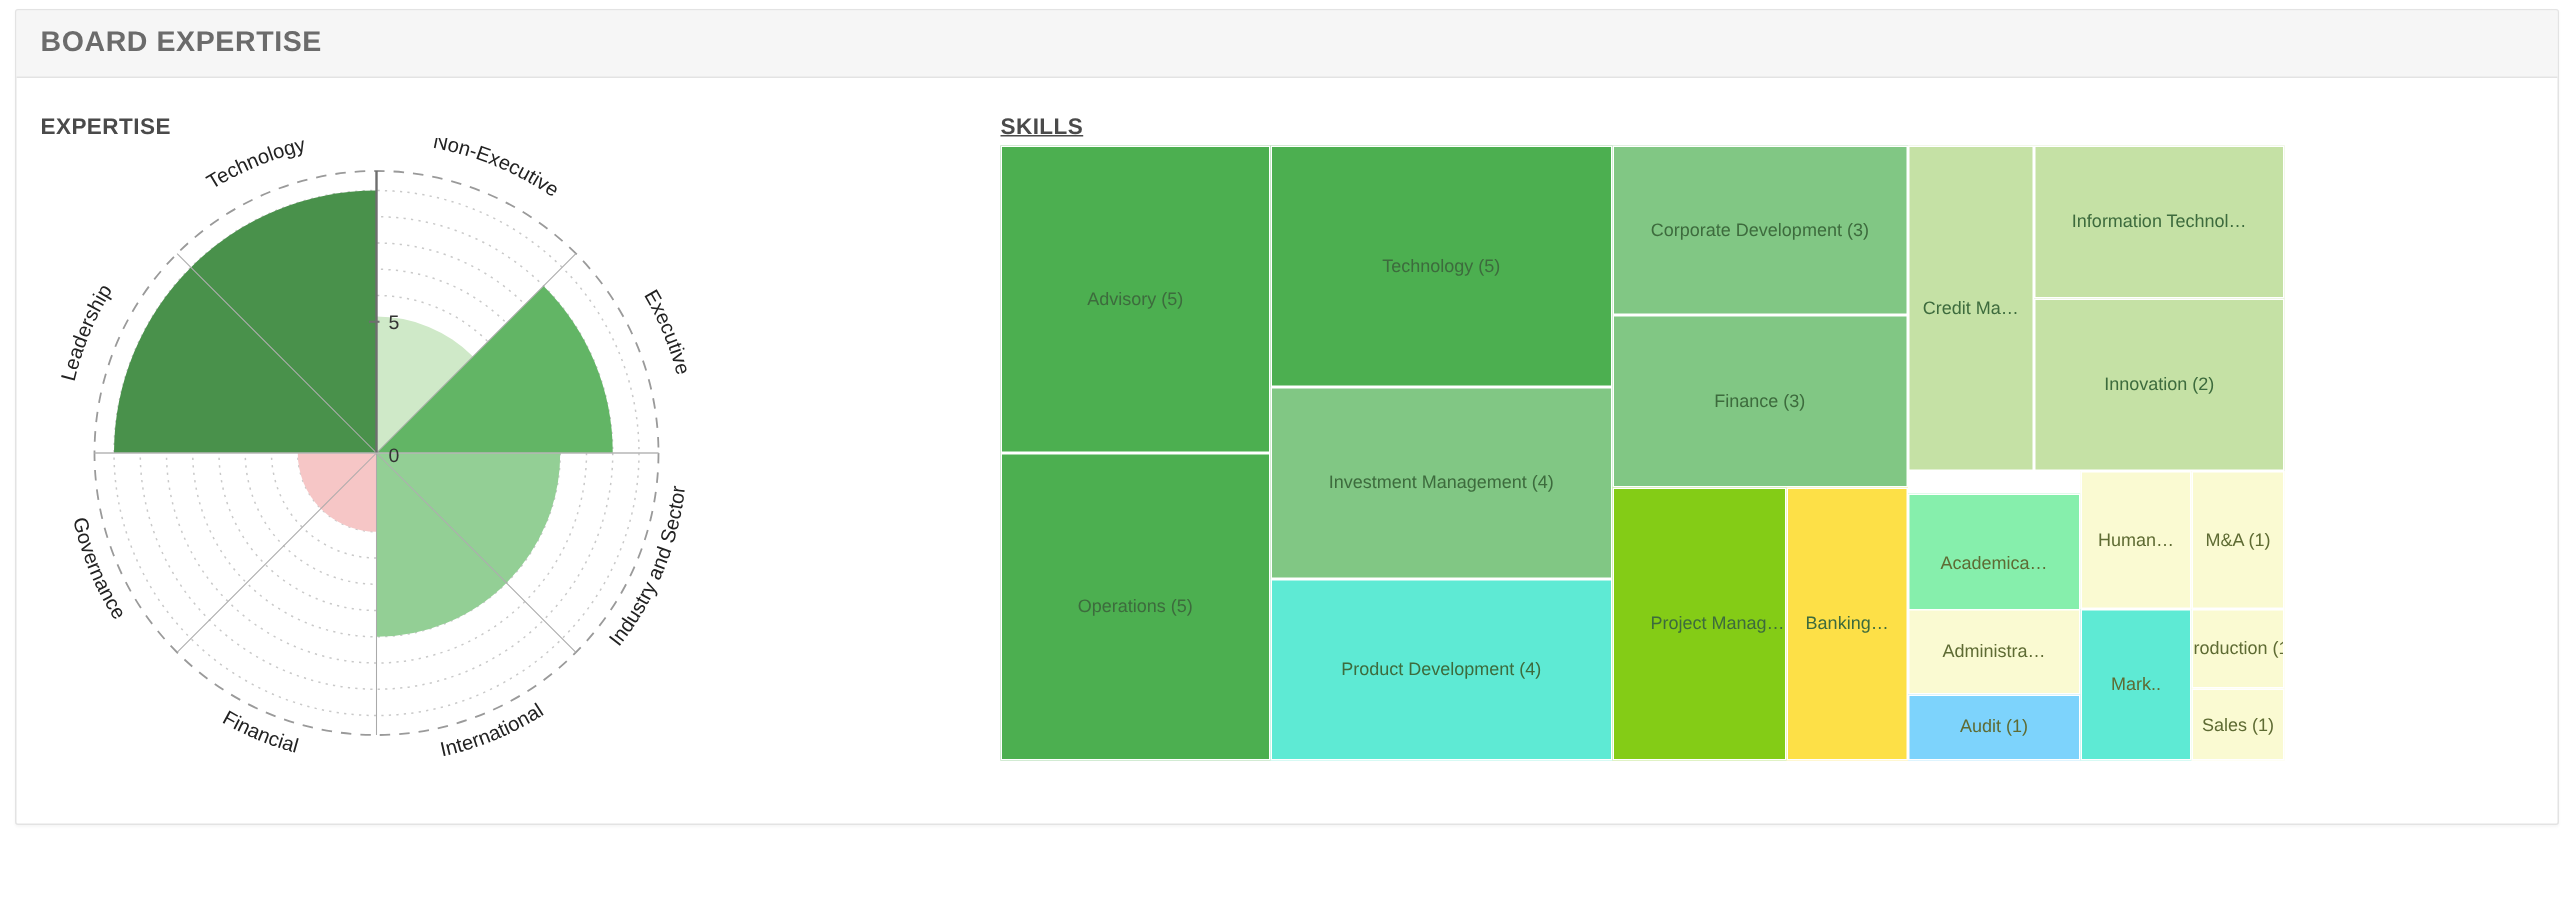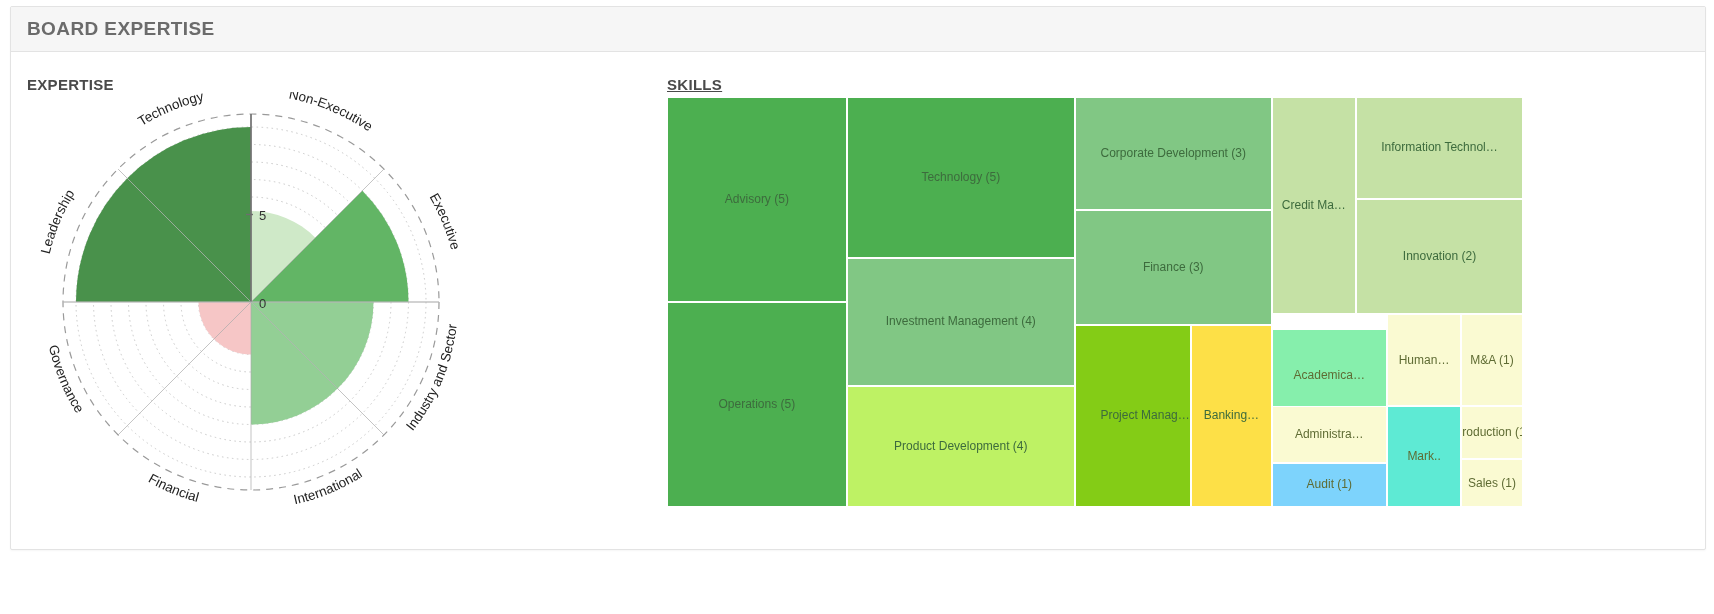--- a/index.html
+++ b/index.html
@@ -127,21 +127,21 @@
           </div>
           <div class="tile" style="left: 0%; top: 50%; width: 17.45%; height: 50%; background: rgb(76, 175, 80);">
             <span>Operations (5)</span>
           </div>
           <div class="tile" style="left: 17.45%; top: 0%; width: 22.15%; height: 39.2%; background: rgb(76, 175, 80);">
             <span>Technology (5)</span>
           </div>
           <div class="tile" style="left: 17.45%; top: 39.2%; width: 22.15%; height: 31.4%; background: rgb(129, 199, 132);">
             <span>Investment Management (4)</span>
           </div>
-          <div class="tile" style="left: 17.45%; top: 70.6%; width: 22.15%; height: 29.4%; background: #bef264;">
+          <div class="tile" style="left: 17.45%; top: 70.6%; width: 22.15%; height: 29.4%; background: #5eead4;">
             <span>Product Development (4)</span>
           </div>
           <div class="tile" style="left: 39.6%; top: 0%; width: 19.1%; height: 27.6%; background: rgb(129, 199, 132);">
             <span>Corporate Development (3)</span>
           </div>
           <div class="tile" style="left: 39.6%; top: 27.6%; width: 19.1%; height: 27.9%; background: rgb(129, 199, 132);">
             <span>Finance (3)</span>
           </div>
           <div class="tile" style="left: 39.6%; top: 55.5%; width: 11.3%; height: 44.5%; background: #84cc16; padding-left: 24px;">
             <span>Project Manag…</span>

